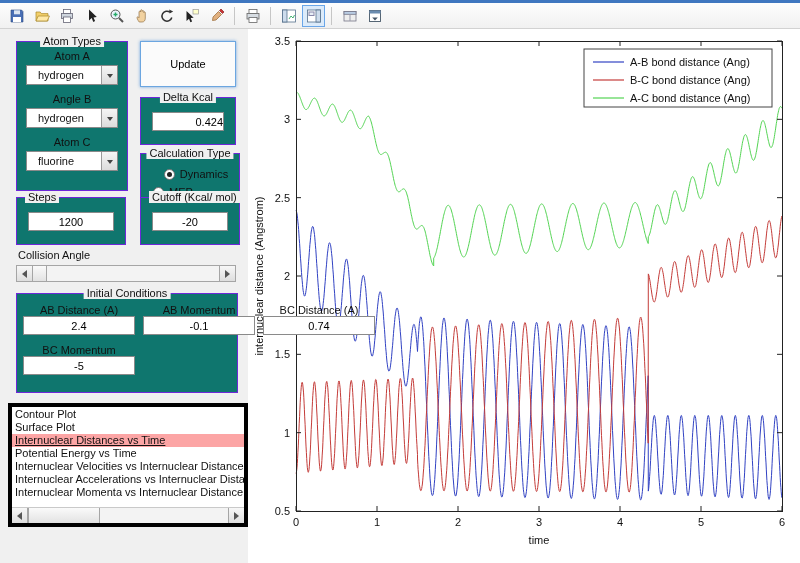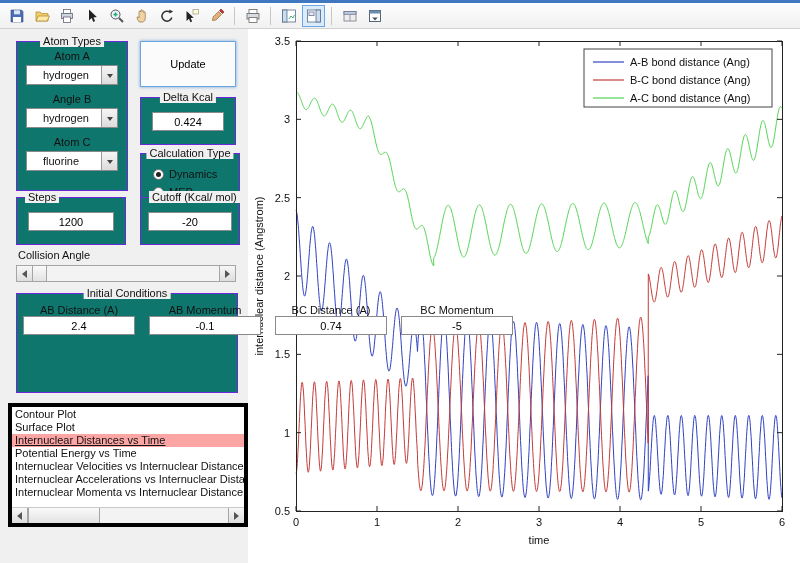--- a/index.html
+++ b/index.html
@@ -19,50 +19,50 @@
   .chart-wrap{position:absolute;left:248px;top:0;right:0;bottom:0;background:#ffffff;}
   svg.chart text{font-family:"Liberation Sans",sans-serif;font-size:11px;fill:#111;}
   
   .panel{position:absolute;border:1px solid #6d28d9;background:#0f766e;box-sizing:border-box;}
   .ptitle{position:absolute;top:-7px;left:50%;transform:translateX(-50%);background:#f0f0f0;
           padding:0 3px;white-space:nowrap;}
   .panel.tl .ptitle{left:8px;transform:none;}
   .atom-panel{left:16px;top:12px;width:112px;height:150px;}
   .flabel{text-align:center;margin-top:8px;}
   .combo{width:92px;height:20px;margin:3px auto 0;background:#fff;border:1px solid #8a8a8a;position:relative;
-         display:flex;align-items:center;padding-left:16px;box-sizing:border-box;cursor:pointer;}
+         display:flex;align-items:center;padding-left:11px;box-sizing:border-box;cursor:pointer;}
   .combo-arrow{position:absolute;right:0;top:0;width:16px;height:100%;background:linear-gradient(#f5f5f5,#dcdcdc);
                border-left:1px solid #9a9a9a;display:flex;align-items:center;justify-content:center;box-sizing:border-box;}
   .combo-arrow i{width:0;height:0;border:3.5px solid transparent;border-top:4.5px solid #444;margin-top:4px;}
   .btn-update{position:absolute;left:140px;top:12px;width:96px;height:46px;background:#fbfbfb;
               border:1px solid #6ca6e0;box-shadow:0 0 3px rgba(90,150,220,.85);font:inherit;cursor:pointer;}
   .delta-panel{left:140px;top:68px;width:96px;height:48px;}
   .calc-panel{left:140px;top:124px;width:100px;height:62px;}
   .steps-panel{left:16px;top:168px;width:110px;height:48px;}
   .cutoff-panel{left:140px;top:168px;width:100px;height:48px;}
   .field{background:#fff;border:1px solid #8a8a8a;text-align:center;font:inherit;box-sizing:border-box;
          height:19px;padding:0;display:block;margin:14px auto 0;}
-  .delta-field{width:72px;} .steps-field{width:86px;} .cutoff-field{width:84px;}
+  .delta-field{width:72px;text-align:right;} .steps-field{width:86px;} .cutoff-field{width:76px;}
   .radio-row{display:flex;align-items:center;gap:5px;margin:6px 0 0 12px;cursor:pointer;}
-  .radio-row:first-of-type{margin-top:14px;}
+  .radio-row:first-of-type{margin-top:14px;justify-content:center;}
   .radio{width:11px;height:11px;border:1px solid #707070;border-radius:50%;background:#fff;
          display:inline-flex;align-items:center;justify-content:center;box-sizing:border-box;flex:none;}
   .radio i{width:5px;height:5px;border-radius:50%;background:transparent;}
   .radio.checked i{background:#222;}
   .ca-label{position:absolute;left:18px;top:220px;}
   .slider{position:absolute;left:16px;top:236px;width:220px;height:17px;background:#f3f3f3;
           border:1px solid #a5a5a5;box-sizing:border-box;display:flex;align-items:stretch;}
   .sl-btn{width:16px;background:linear-gradient(#f7f7f7,#dedede);border-right:1px solid #a5a5a5;
           display:flex;align-items:center;justify-content:center;flex:none;cursor:pointer;box-sizing:border-box;}
   .sl-btn.right{margin-left:auto;border-right:none;border-left:1px solid #a5a5a5;}
   .sl-thumb{width:13px;background:linear-gradient(#fafafa,#e2e2e2);border-right:1px solid #a5a5a5;flex:none;cursor:pointer;}
   .tri-left{width:0;height:0;border:4px solid transparent;border-right:5px solid #555;margin-left:-4px;}
   .tri-right{width:0;height:0;border:4px solid transparent;border-left:5px solid #555;margin-right:-4px;}
   .init-panel{left:16px;top:264px;width:222px;height:100px;}
-  .init-grid{display:grid;grid-template-columns:1fr 1fr 1fr 1fr;column-gap:14px;padding:10px 6px 0;}
+  .init-grid{display:grid;grid-template-columns:1fr 1fr 1fr;column-gap:8px;padding:10px 6px 0;}
   .init-cell{text-align:center;}
   .init-cell .field{width:112px;margin:0 auto 9px;}
   
   .listbox{position:absolute;left:8px;top:374px;width:240px;height:124px;background:#fff;
            border:4px solid #000000;box-sizing:border-box;display:flex;flex-direction:column;}
   .lb-items{flex:1;overflow:hidden;padding-top:1px;}
   .lb-item{height:13px;line-height:13px;padding-left:3px;white-space:nowrap;overflow:hidden;cursor:pointer;}
   .lb-item.selected{background:#fca5a5;text-decoration:underline;}
   .hscroll{height:15px;border-top:1px solid #c9c9c9;background:#f3f3f3;display:flex;align-items:stretch;}
   .hs-thumb{width:70px;background:linear-gradient(#fafafa,#e2e2e2);border-left:1px solid #a5a5a5;

